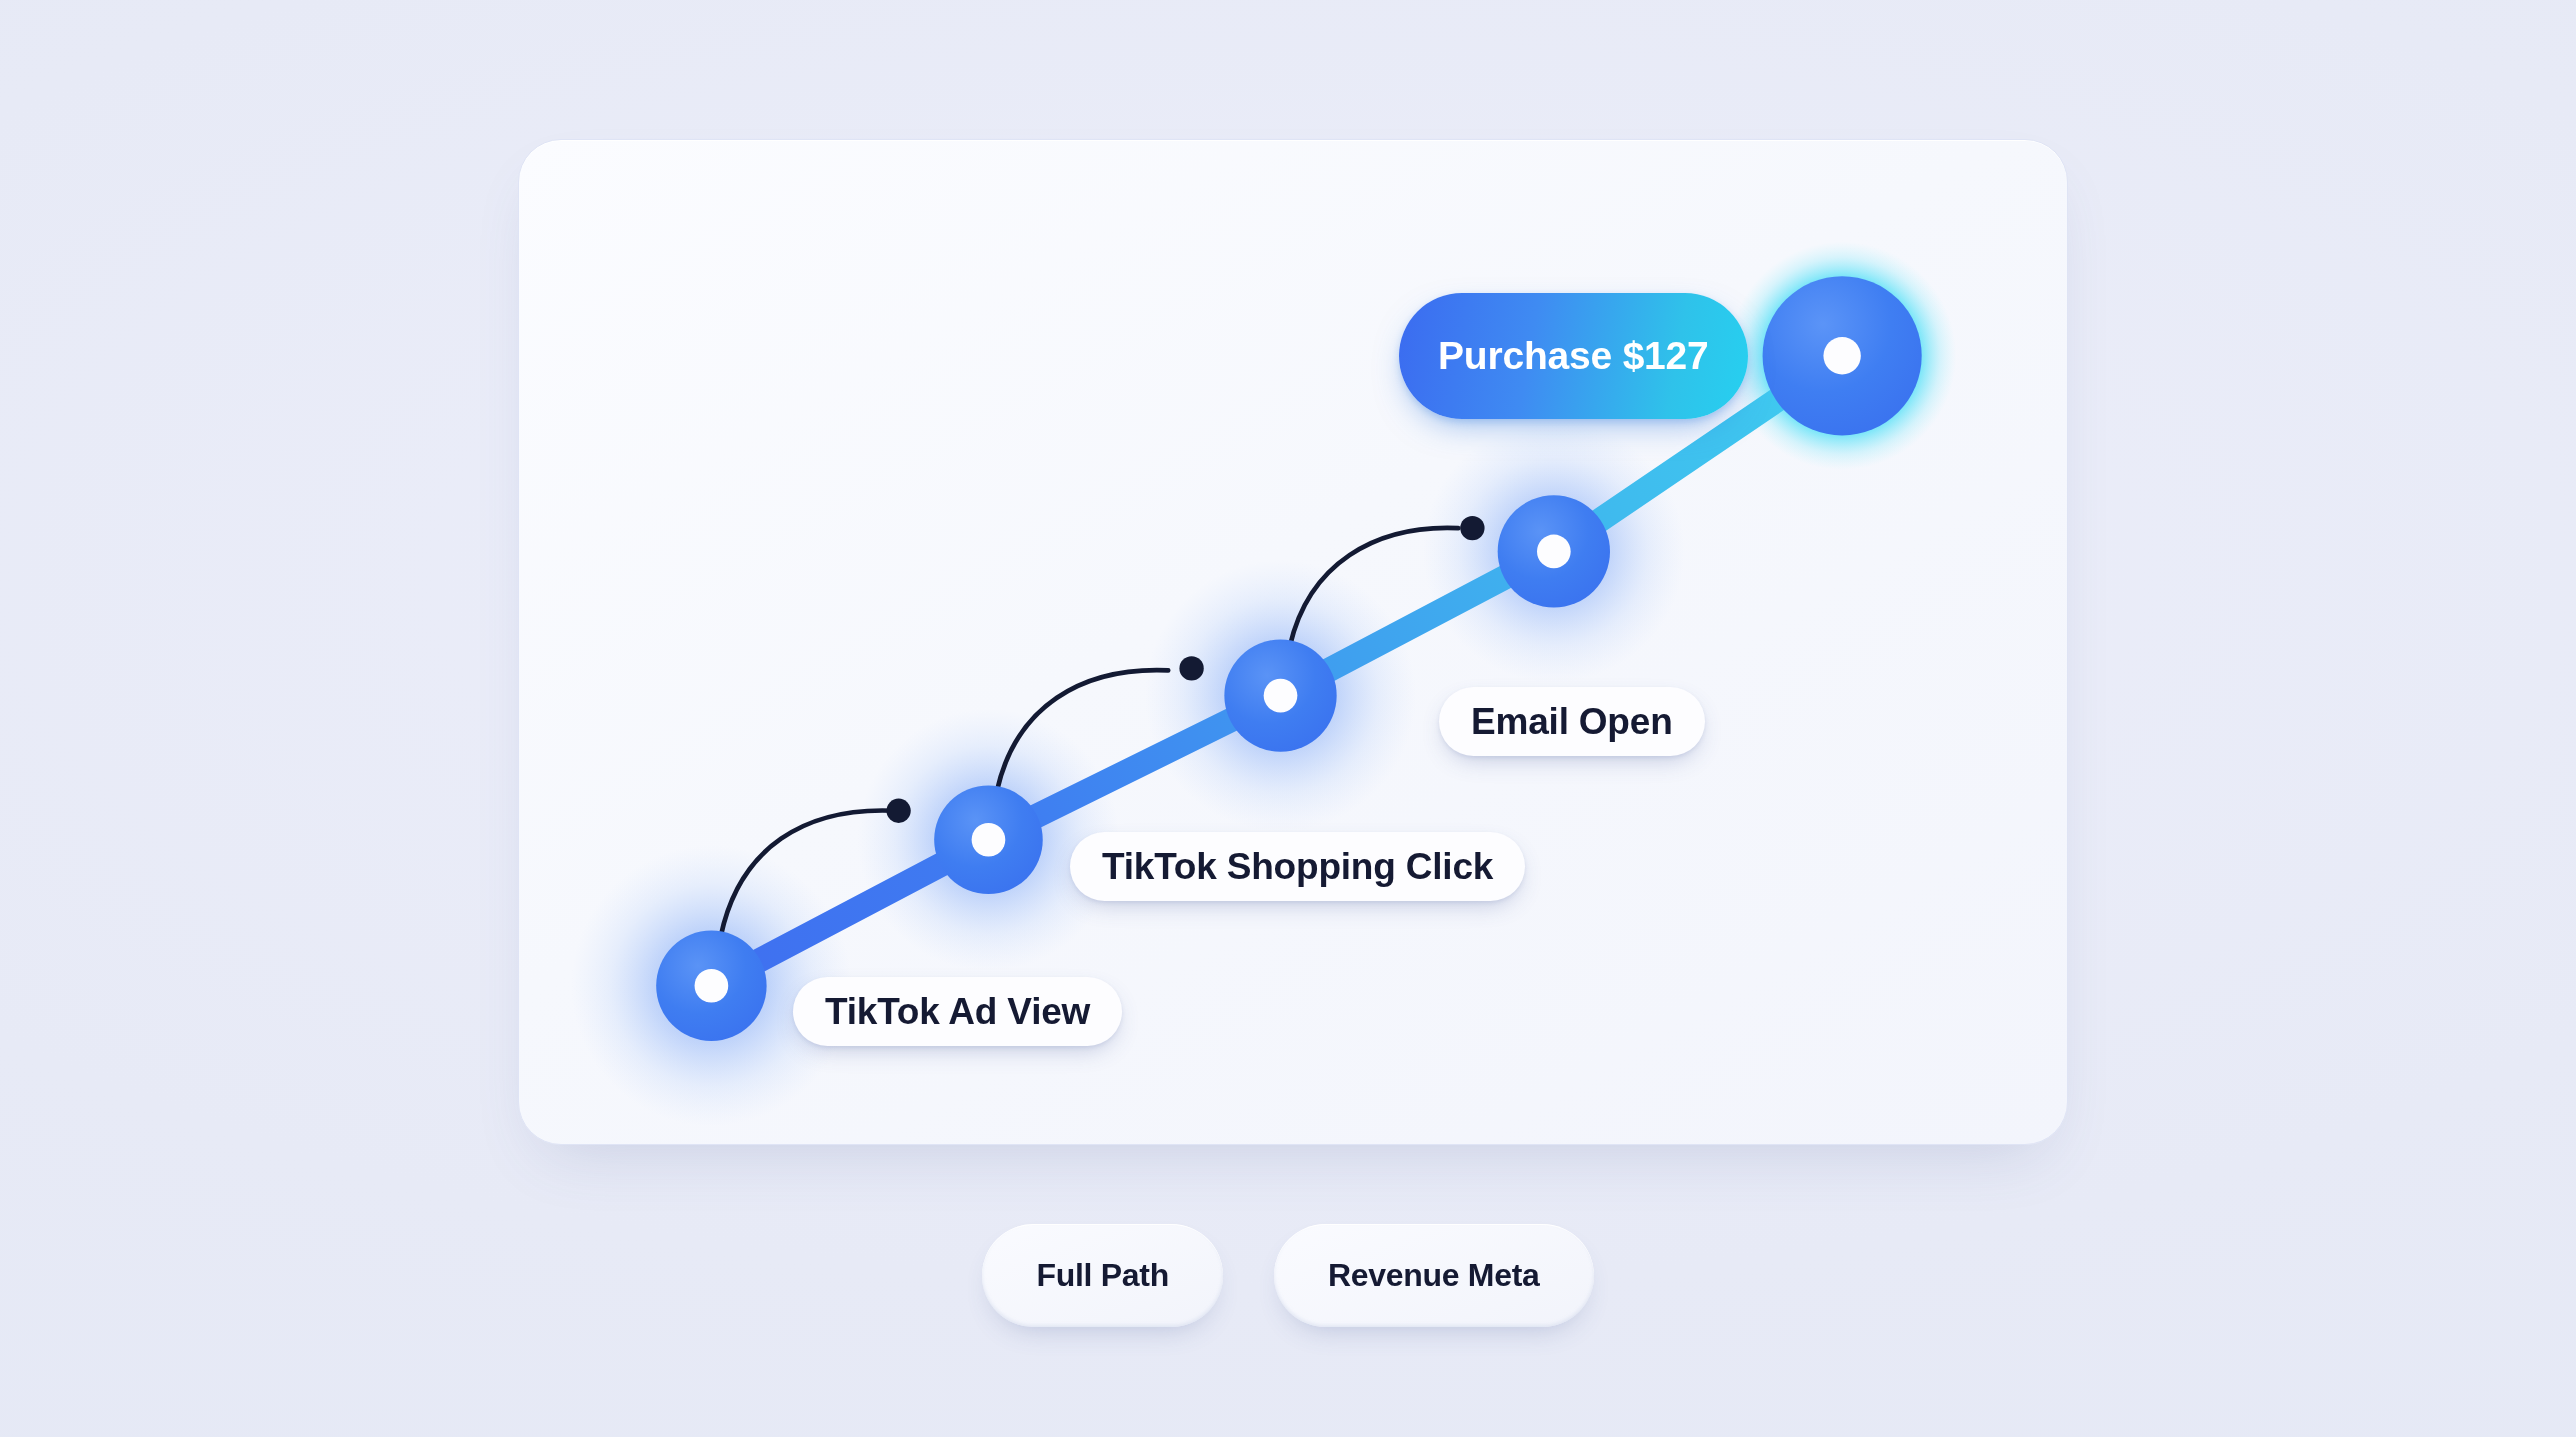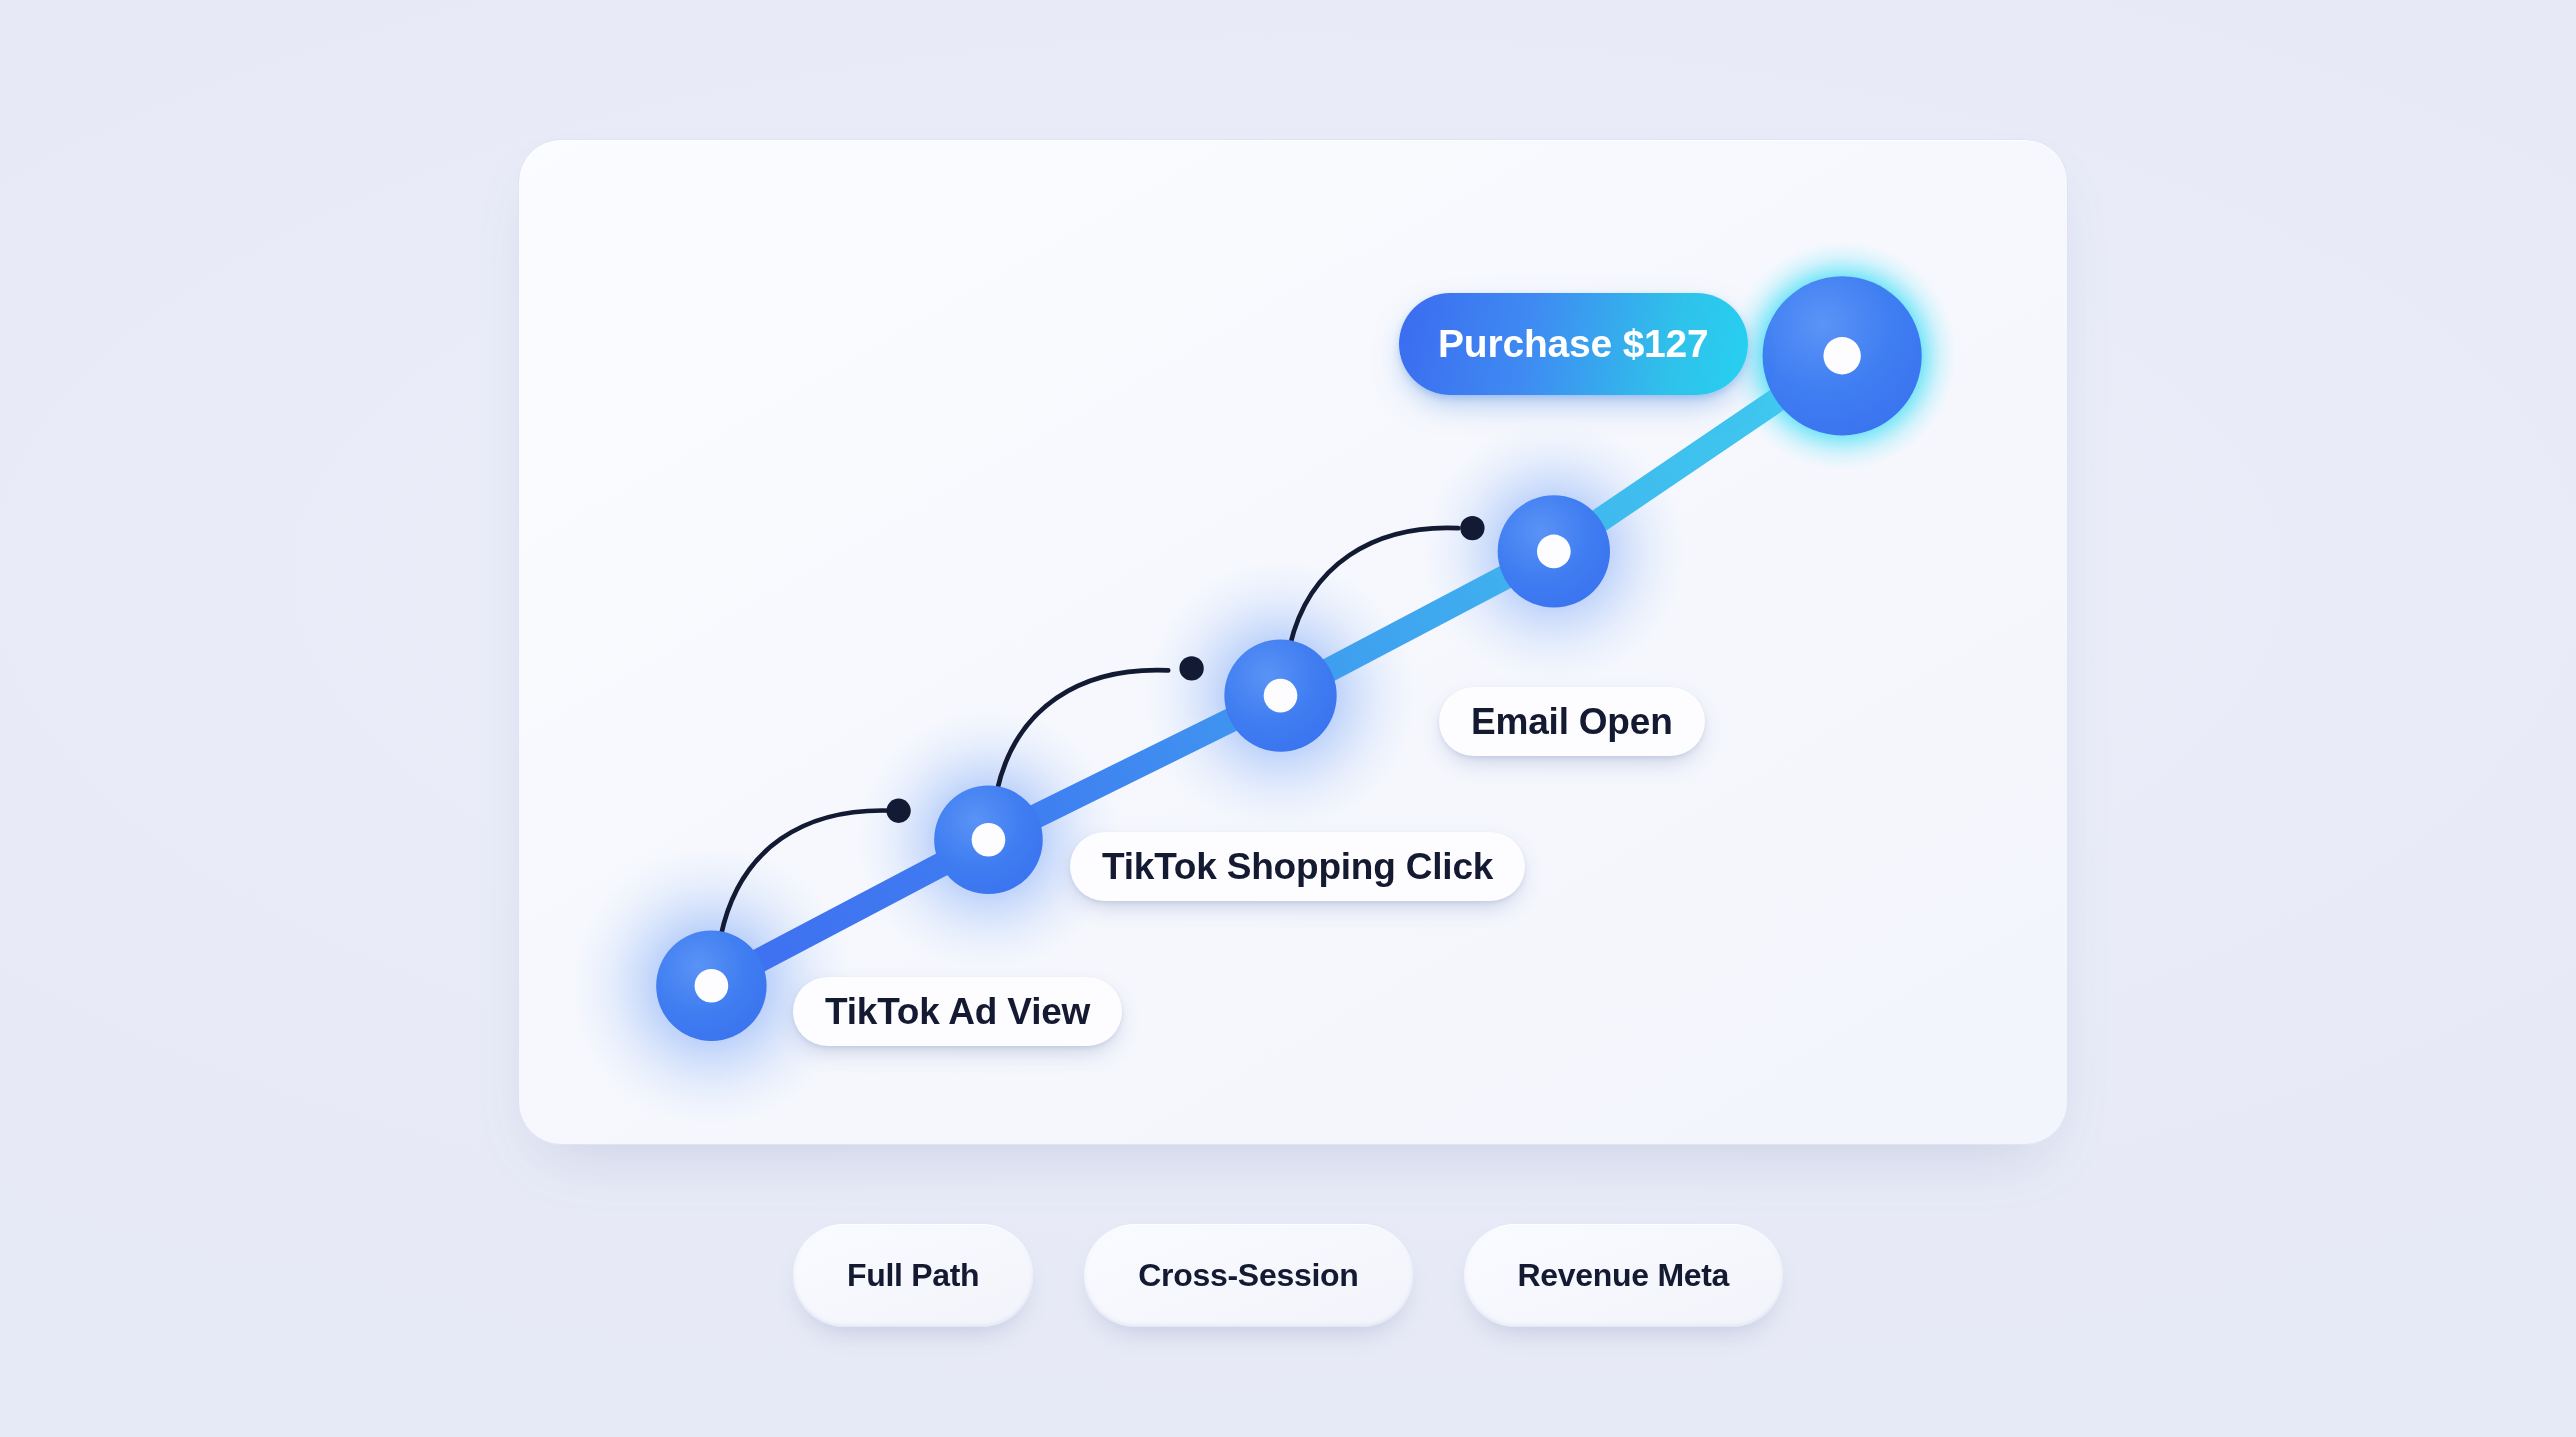--- a/index.html
+++ b/index.html
@@ -71,21 +71,21 @@
       0 1.9px 4.7px rgba(60, 80, 150, 0.10);
   }
 
   .value-pill {
     position: absolute;
     display: flex;
     align-items: center;
     justify-content: center;
     border-radius: 935px;
     height: 94px;
-    padding: 4px 39px;
+    padding: 16px 39px;
     white-space: nowrap;
     color: #ffffff;
     font-size: 39px;
     font-weight: 600;
     letter-spacing: -0.2px;
     background: linear-gradient(100deg, #3b6bf0 0%, #3f8bf2 38%, #2fc2ea 78%, #26d0f0 100%);
     box-shadow:
       0 13px 32px -9.4px rgba(45, 120, 220, 0.50),
       0 2.8px 7.5px rgba(45, 120, 220, 0.20);
   }
@@ -225,21 +225,18 @@
 
   <div class="node-label" style="left:793px; top:977px;">
     <span>TikTok Ad View</span>
   </div>
 
   <div id="chip-row">
     <div class="chip">
       <span>Full Path</span>
     </div>
     <div class="chip">
-      <span>Cross-Session</span>
-    </div>
-    <div class="chip">
       <span>Revenue Meta</span>
     </div>
   </div>
 
 </div>
 
 
 </body></html>

